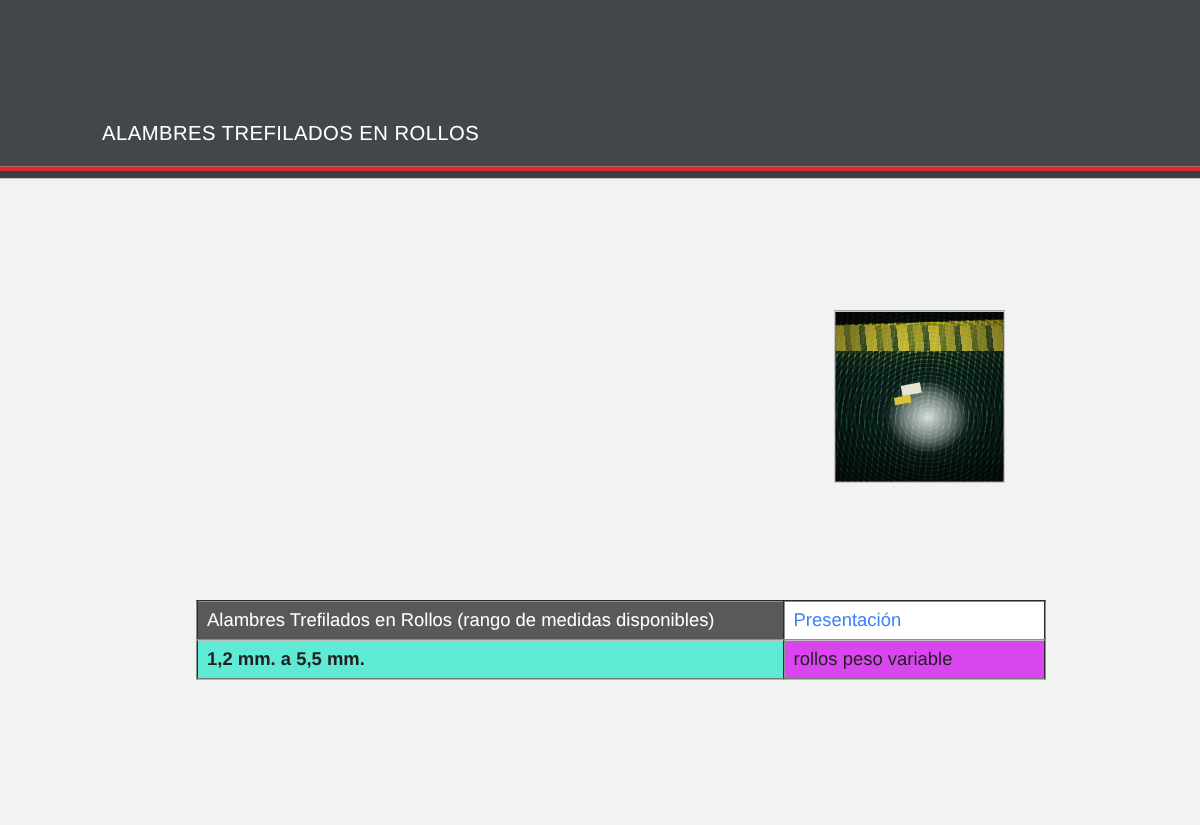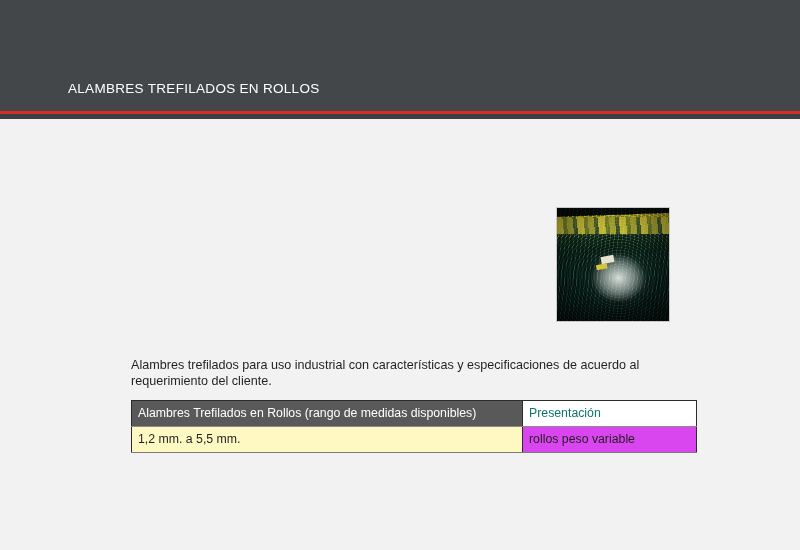--- a/index.html
+++ b/index.html
@@ -164,31 +164,32 @@
   .spec-table tr.head td.col-a {
     background: #595959;
     color: #ffffff;
     border-top: 1px solid #2b2b2b;
     border-left: 1px solid #2b2b2b;
     border-right: 1px solid #2b2b2b;
     border-bottom: 1px solid #8c8c8c;
   }
   .spec-table tr.head td.col-b {
     background: #ffffff;
-    color: #0f766e;
+    color: #3b82f6;
     border-top: 1px solid #2b2b2b;
     border-right: 1px solid #2b2b2b;
     border-bottom: 1px solid #8c8c8c;
   }
   .spec-table tr.body td.col-a {
-    background: #fef9c3;
+    background: #5eead4;
     color: #231f20;
     border-left: 1px solid #2b2b2b;
     border-right: 1px solid #2b2b2b;
     border-bottom: 1px solid #7a7a7a;
+    font-weight: bold;
   }
   .spec-table tr.body td.col-b {
     background: #d946ef;
     color: #231f20;
     border-right: 1px solid #2b2b2b;
     border-bottom: 1px solid #7a7a7a;
   }
 </style>
 </head>
 <body>
@@ -200,21 +201,20 @@
 
 <div class="content">
 
   <div class="photo-frame">
     <div class="photo-inner"></div>
     <div class="photo-band-yellow"></div>
     <div class="photo-tag"></div>
     <div class="photo-vignette"></div>
   </div>
 
-  <p class="description">Alambres trefilados para uso industrial con características y especificaciones de acuerdo al requerimiento del cliente.</p>
 
   <table class="spec-table">
     <tbody>
       <tr class="head">
         <td class="col-a">Alambres Trefilados en Rollos (rango de medidas  disponibles)</td>
         <td class="col-b">Presentación</td>
       </tr>
       <tr class="body">
         <td class="col-a">1,2 mm. a 5,5 mm.</td>
         <td class="col-b">rollos peso variable</td>

